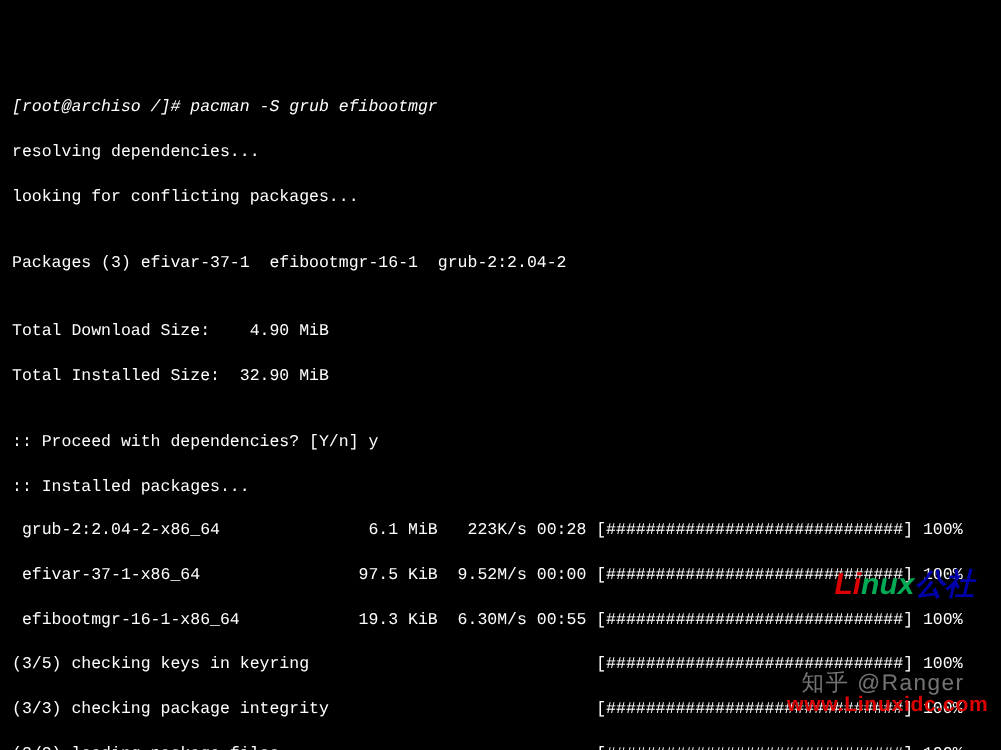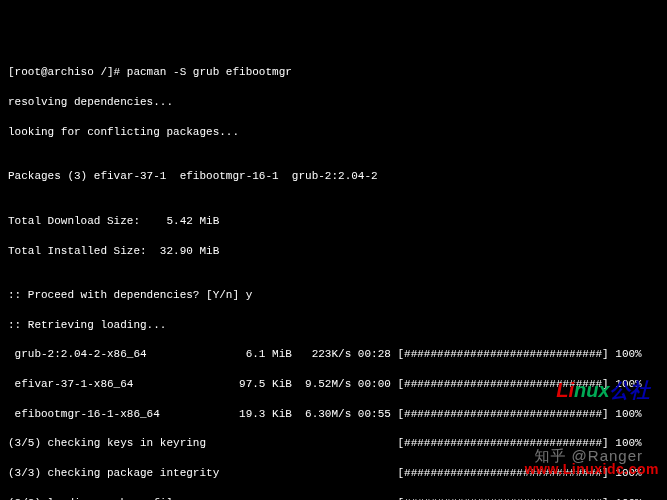--- a/index.html
+++ b/index.html
@@ -10,21 +10,21 @@
     font-size: 11px;
     line-height: 1.35;
     width: 667px;
     height: 500px;
     overflow: hidden;
     position: relative;
     padding: 6px 8px;
     white-space: pre;
   }
   .line { display: block; white-space: pre; }
-  .prompt-root { color: #fff; }
+  .prompt-root { color: #fff; font-style: italic; }
   .watermark-zhihu {
     position: absolute;
     right: 24px;
     bottom: 34px;
     color: rgba(255,255,255,0.45);
     font-family: "Microsoft YaHei", sans-serif;
     font-size: 15px;
     letter-spacing: 1px;
     white-space: nowrap;
   }
@@ -55,25 +55,25 @@
 <body>
 
 
 
 <span class="line prompt-root">[root@archiso /]# pacman -S grub efibootmgr</span>
 <span class="line">resolving dependencies...</span>
 <span class="line">looking for conflicting packages...</span>
 <span class="line"></span>
 <span class="line">Packages (3) efivar-37-1  efibootmgr-16-1  grub-2:2.04-2</span>
 <span class="line"></span>
-<span class="line">Total Download Size:    5.42 MiB</span>
+<span class="line">Total Download Size:    4.90 MiB</span>
 <span class="line">Total Installed Size:  32.90 MiB</span>
 <span class="line"></span>
 <span class="line">:: Proceed with dependencies? [Y/n] y</span>
-<span class="line">:: Retrieving loading...</span>
+<span class="line">:: Installed packages...</span>
 <span class="line"> grub-2:2.04-2-x86_64               6.1 MiB   223K/s 00:28 [##############################] 100%</span>
 <span class="line"> efivar-37-1-x86_64                97.5 KiB  9.52M/s 00:00 [##############################] 100%</span>
 <span class="line"> efibootmgr-16-1-x86_64            19.3 KiB  6.30M/s 00:55 [##############################] 100%</span>
 <span class="line">(3/5) checking keys in keyring                             [##############################] 100%</span>
 <span class="line">(3/3) checking package integrity                           [##############################] 100%</span>
 <span class="line">(3/3) loading package files                                [##############################] 100%</span>
 
 
 
 

